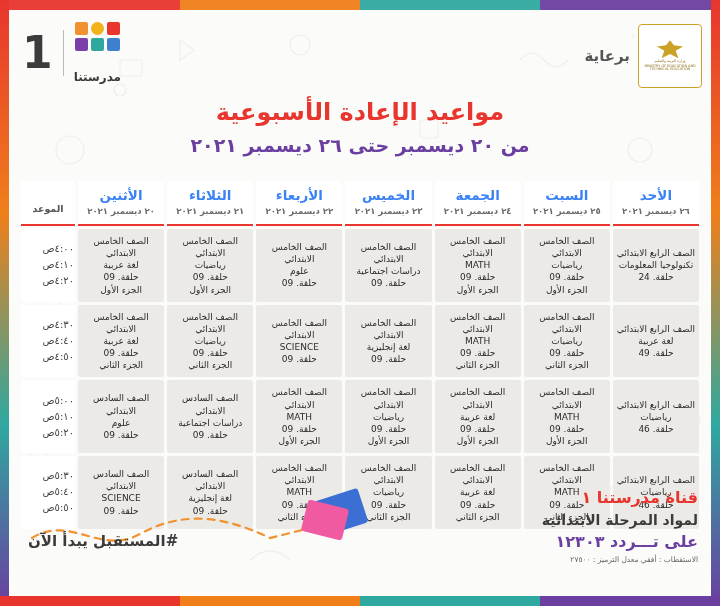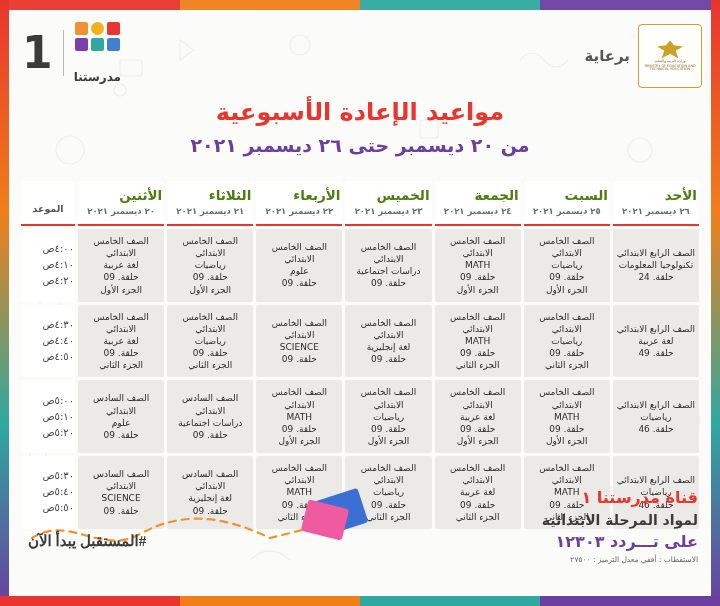--- a/index.html
+++ b/index.html
@@ -85,21 +85,21 @@
     font-size:19px;font-weight:bold;color:#6b3fa0;
   }
 
   
   .table-wrap{position:absolute;top:178px;left:18px;right:18px;}
   table{border-collapse:separate;border-spacing:3px;width:100%;table-layout:fixed;}
   th.dayhead{
     background:#fff;border-bottom:2px solid #e8352e;padding:6px 2px 8px;
     vertical-align:middle;
   }
-  th.dayhead .dname{font-size:13.5px;font-weight:bold;color:#4d7c0f;text-align:right;}
+  th.dayhead .dname{font-size:13.5px;font-weight:bold;color:#3b82f6;}
   th.dayhead .ddate{font-size:8.5px;color:#6a6a6a;margin-top:3px;}
   th.timehead{
     width:52px;background:#fff;border-bottom:2px solid #e8352e;
     font-size:9.5px;color:#555;font-weight:bold;vertical-align:bottom;padding-bottom:10px;
   }
   td.cell{
     background:#eceae6;border-radius:2px;padding:6px 3px;height:54px;
     text-align:center;vertical-align:middle;
   }
   td.cell .l1{font-size:9px;color:#2b2b2b;line-height:1.35;}
@@ -109,21 +109,20 @@
     background:#fff;font-size:10px;color:#444;text-align:right;vertical-align:middle;line-height:1.6;
     direction:rtl;
   }
   td.timecell div{white-space:nowrap;}
 
   
   .footer{position:absolute;left:0;right:0;bottom:10px;height:110px;}
   .future{
     position:absolute;right:auto;left:28px;bottom:46px;font-size:15px;font-weight:bold;color:#3b3b3b;
     direction:rtl;
-    font-family:Liberation Serif, serif;
   }
   .freq{
     position:absolute;right:22px;bottom:30px;text-align:right;direction:rtl;line-height:1.45;margin-top:16px;
   }
   .freq .f1{font-size:16px;font-weight:bold;color:#e8352e;}
   .freq .f2{font-size:14px;font-weight:bold;color:#3b3b3b;}
   .freq .f3{font-size:16px;font-weight:bold;color:#6b3fa0;}
   .freq .f4{font-size:7.5px;color:#666;margin-top:2px;}
 
   .books{position:absolute;left:300px;bottom:48px;width:90px;height:60px;}

